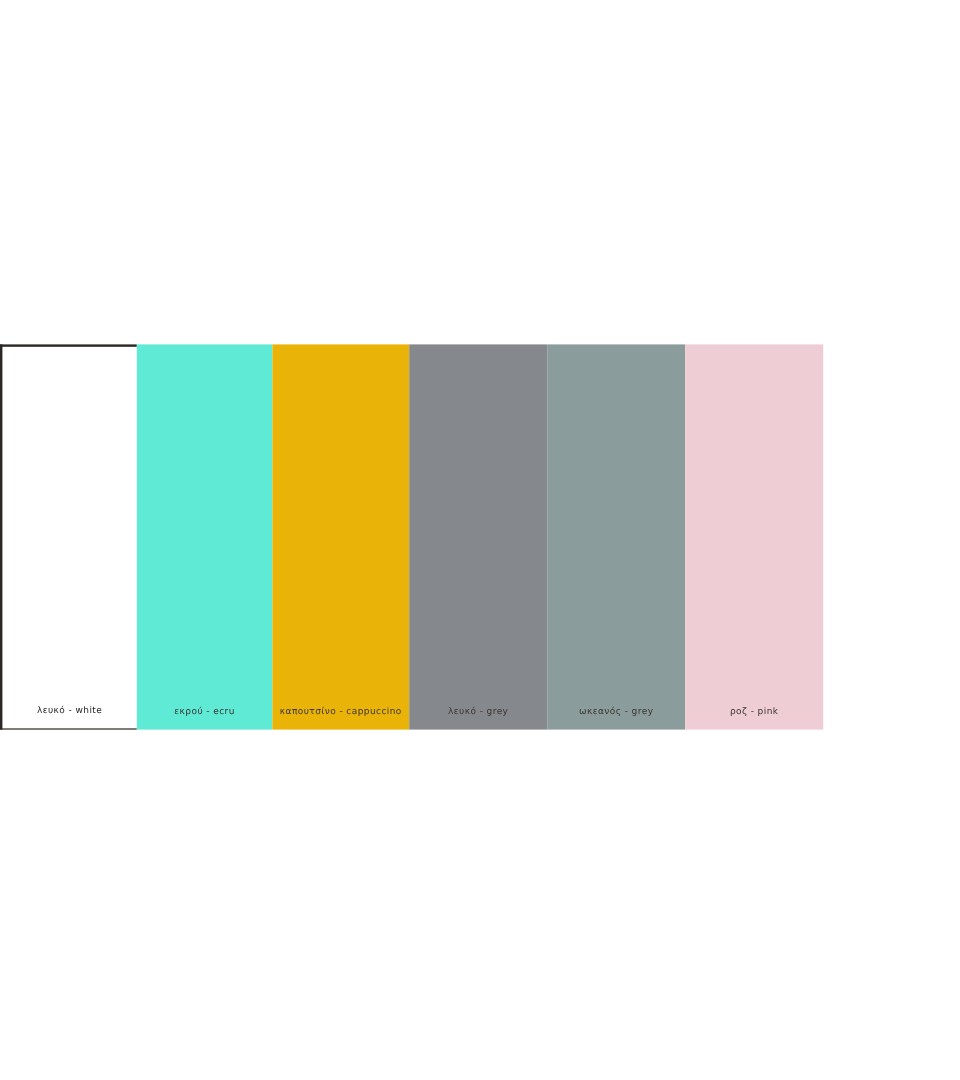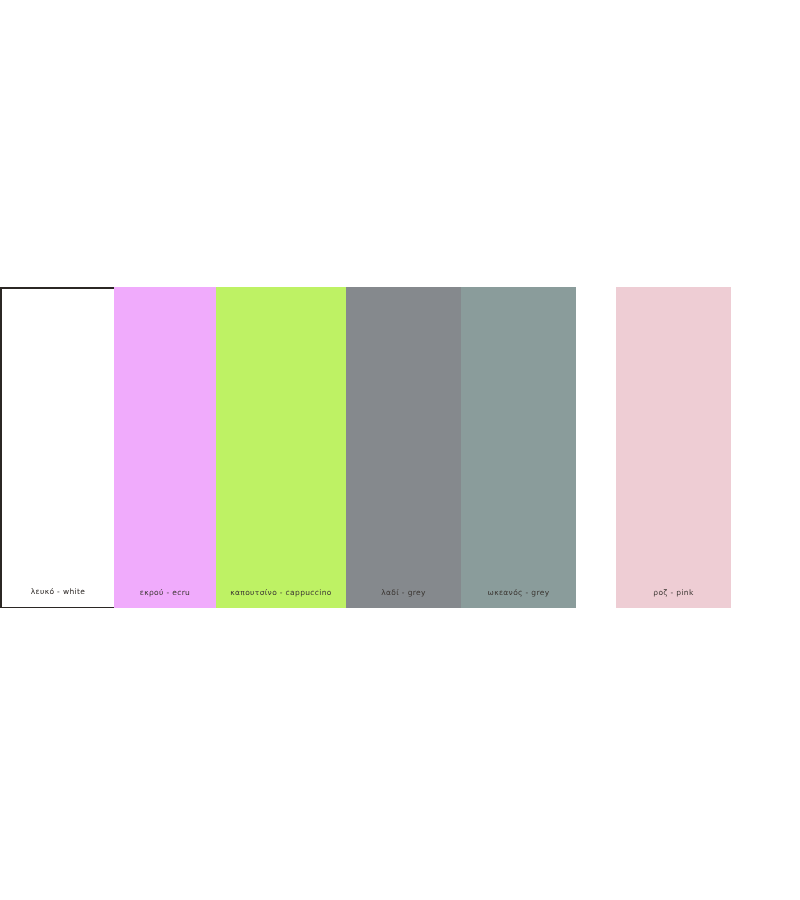--- a/index.html
+++ b/index.html
@@ -61,36 +61,36 @@
 <body>
 
 <div id="canvas">
 
   <div id="palette">
 
     <div class="swatch first" style="width: 114px; background-color: rgb(255, 255, 255);">
       <div class="swatch-label">λευκό - white</div>
     </div>
 
-    <div class="swatch" style="width: 102px; background-color: #f0abfc;">
+    <div class="swatch" style="width: 113px; background-color: #5eead4;">
       <div class="swatch-label">εκρού - ecru</div>
     </div>
 
-    <div class="swatch" style="width: 130px; background-color: #bef264;">
+    <div class="swatch" style="width: 114px; background-color: #eab308;">
       <div class="swatch-label">καπουτσίνο - cappuccino</div>
     </div>
 
     <div class="swatch" style="width: 115px; background-color: rgb(133, 137, 141);">
-      <div class="swatch-label">λαδί - grey</div>
+      <div class="swatch-label">λευκό - grey</div>
     </div>
 
 
     <div class="swatch" style="width: 115px; background-color: rgb(138, 156, 155);">
       <div class="swatch-label">ωκεανός - grey</div>
     </div>
 
-    <div class="swatch" style="width: 115px; background-color: rgb(238, 205, 212); margin-left: 40px;">
+    <div class="swatch" style="width: 115px; background-color: rgb(238, 205, 212);">
       <div class="swatch-label">ροζ - pink</div>
     </div>
 
   </div>
 
 </div>
 
 </body></html>

